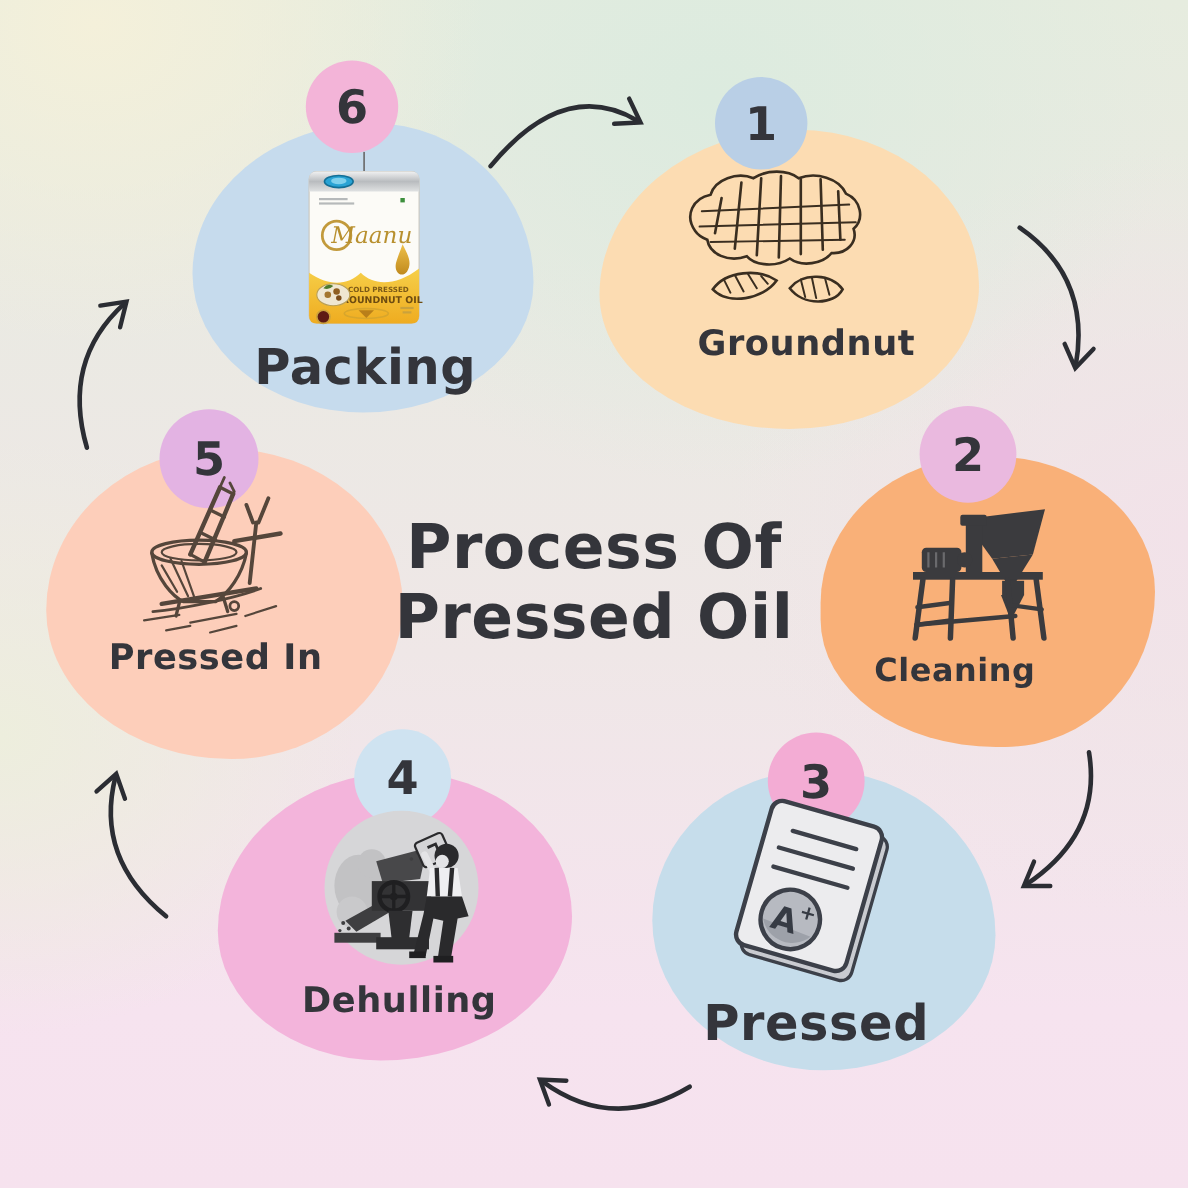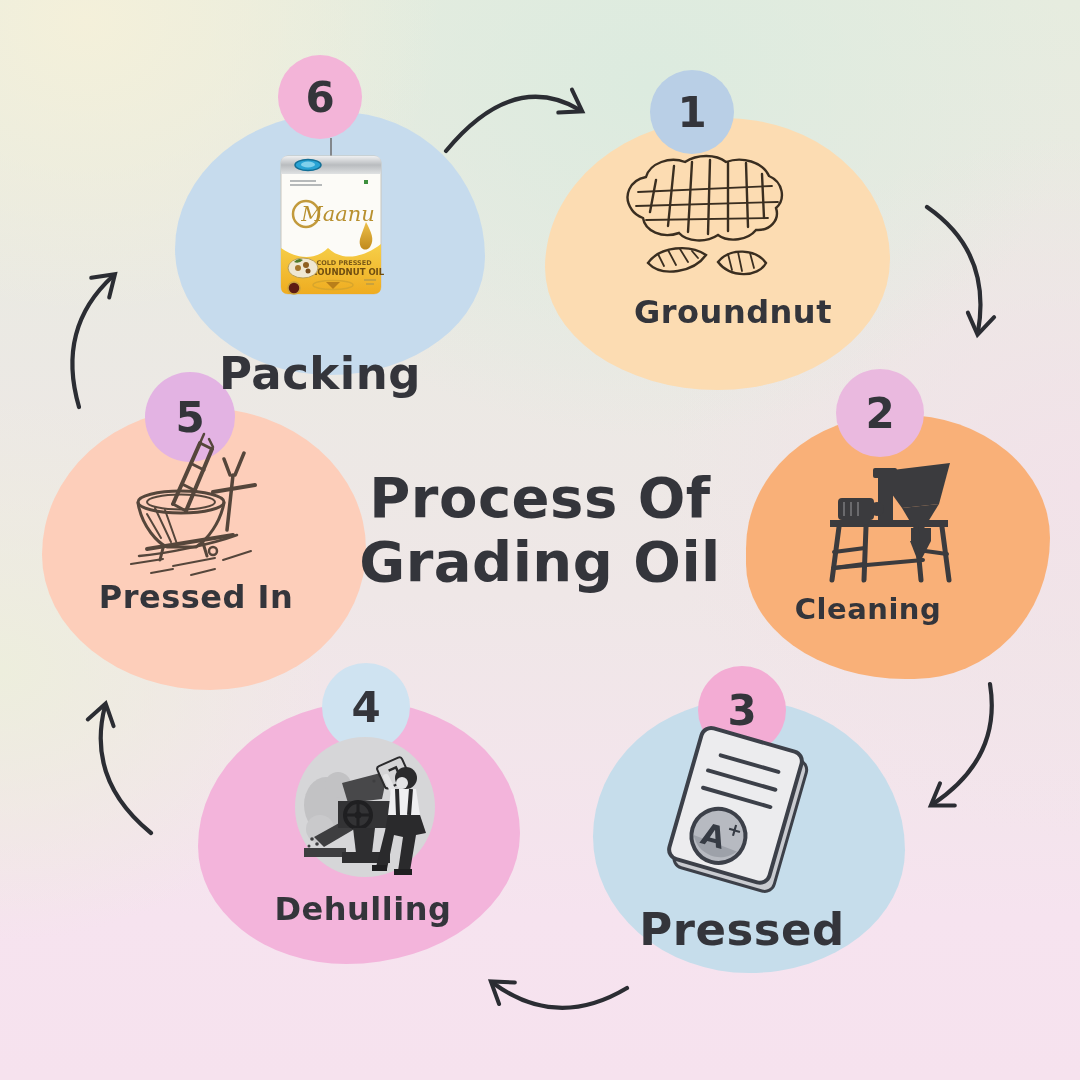--- a/index.html
+++ b/index.html
@@ -39,21 +39,21 @@
   .icon-tin{left:276px;top:138px;}
   .steplabel{
     position:absolute;transform:translateX(-50%);white-space:nowrap;
     color:var(--ink);font-weight:bold;letter-spacing:.5px;
   }
   .label1{left:733px;top:293px;font-size:32px;}
   .label2{left:868px;top:592px;font-size:29px;}
   .label3{left:742px;top:903px;font-size:45px;}
   .label4{left:363px;top:890px;font-size:32px;}
   .label5{left:196px;top:570px;font-size:32px;text-align:center;line-height:55px;}
-  .label6{left:320px;top:307px;font-size:45px;margin-top:40px;}
+  .label6{left:332px;top:307px;font-size:45px;}
   .title{
     position:absolute;left:540px;top:466px;transform:translateX(-50%);
     text-align:center;color:var(--ink);font-weight:bold;font-size:56px;line-height:64px;
     letter-spacing:.5px;white-space:nowrap;
   }
   .arrows{position:absolute;left:0;top:0;pointer-events:none;}
 </style>
 </head>
 <body>
 
@@ -271,16 +271,16 @@
       <ellipse cx="57" cy="147" rx="20" ry="4.5" fill="none" stroke="#d8a62c" stroke-width="1.5"></ellipse>
       <path d="M50,144 L64,144 L57,151 Z" fill="#b97f1a"></path>
       <rect x="88" y="141" width="12" height="2" fill="#caa23c"></rect>
         <rect x="90" y="145" width="8" height="2" fill="#caa23c"></rect>
     </svg>
     <div class="steplabel label6">Packing</div>
   </div>
 
   <div class="title">
     <div>Process Of</div>
-    <div>Grading Oil</div>
+    <div>Pressed Oil</div>
   </div>
 
 </div>
 
 </body></html>

